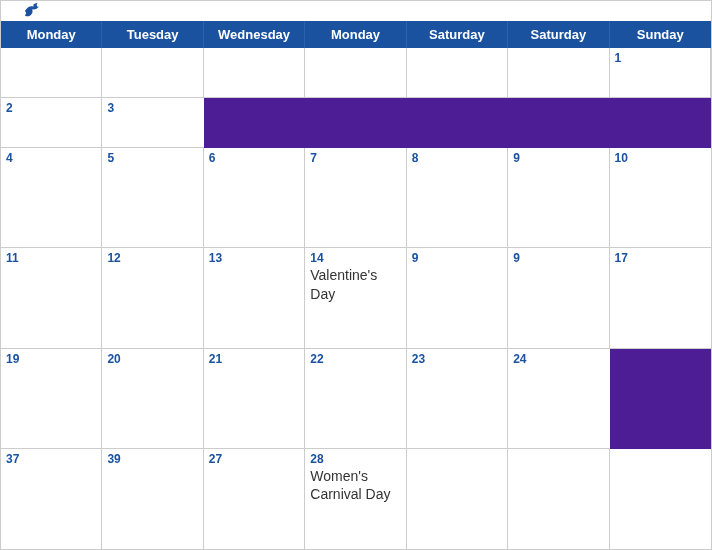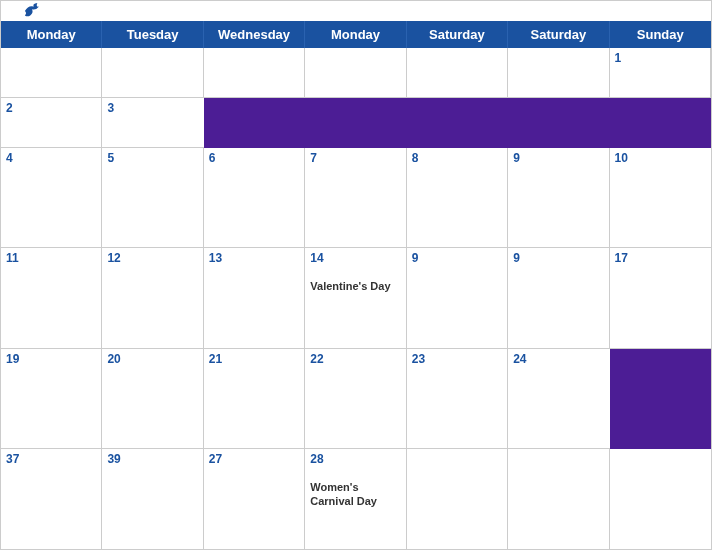--- a/index.html
+++ b/index.html
@@ -108,25 +108,24 @@
     }
     .week:last-child .cell {
       border-bottom: none;
     }
     .num {
       font-size: 12px;
       color: #1a52a0;
       font-weight: bold;
     }
     .holiday {
-      font-size: 11px;
+      font-size: 14px;
       color: #333;
       line-height: 1.3;
-      margin-top: 14px;
-      font-weight: bold;
+      margin-top: 1px;
     }
   </style>
 </head>
 <body>
 
 <div class="calendar-container">
   <div class="header">
     <div class="logo">
       <span class="logo-general"></span>
       <span class="logo-blue">

